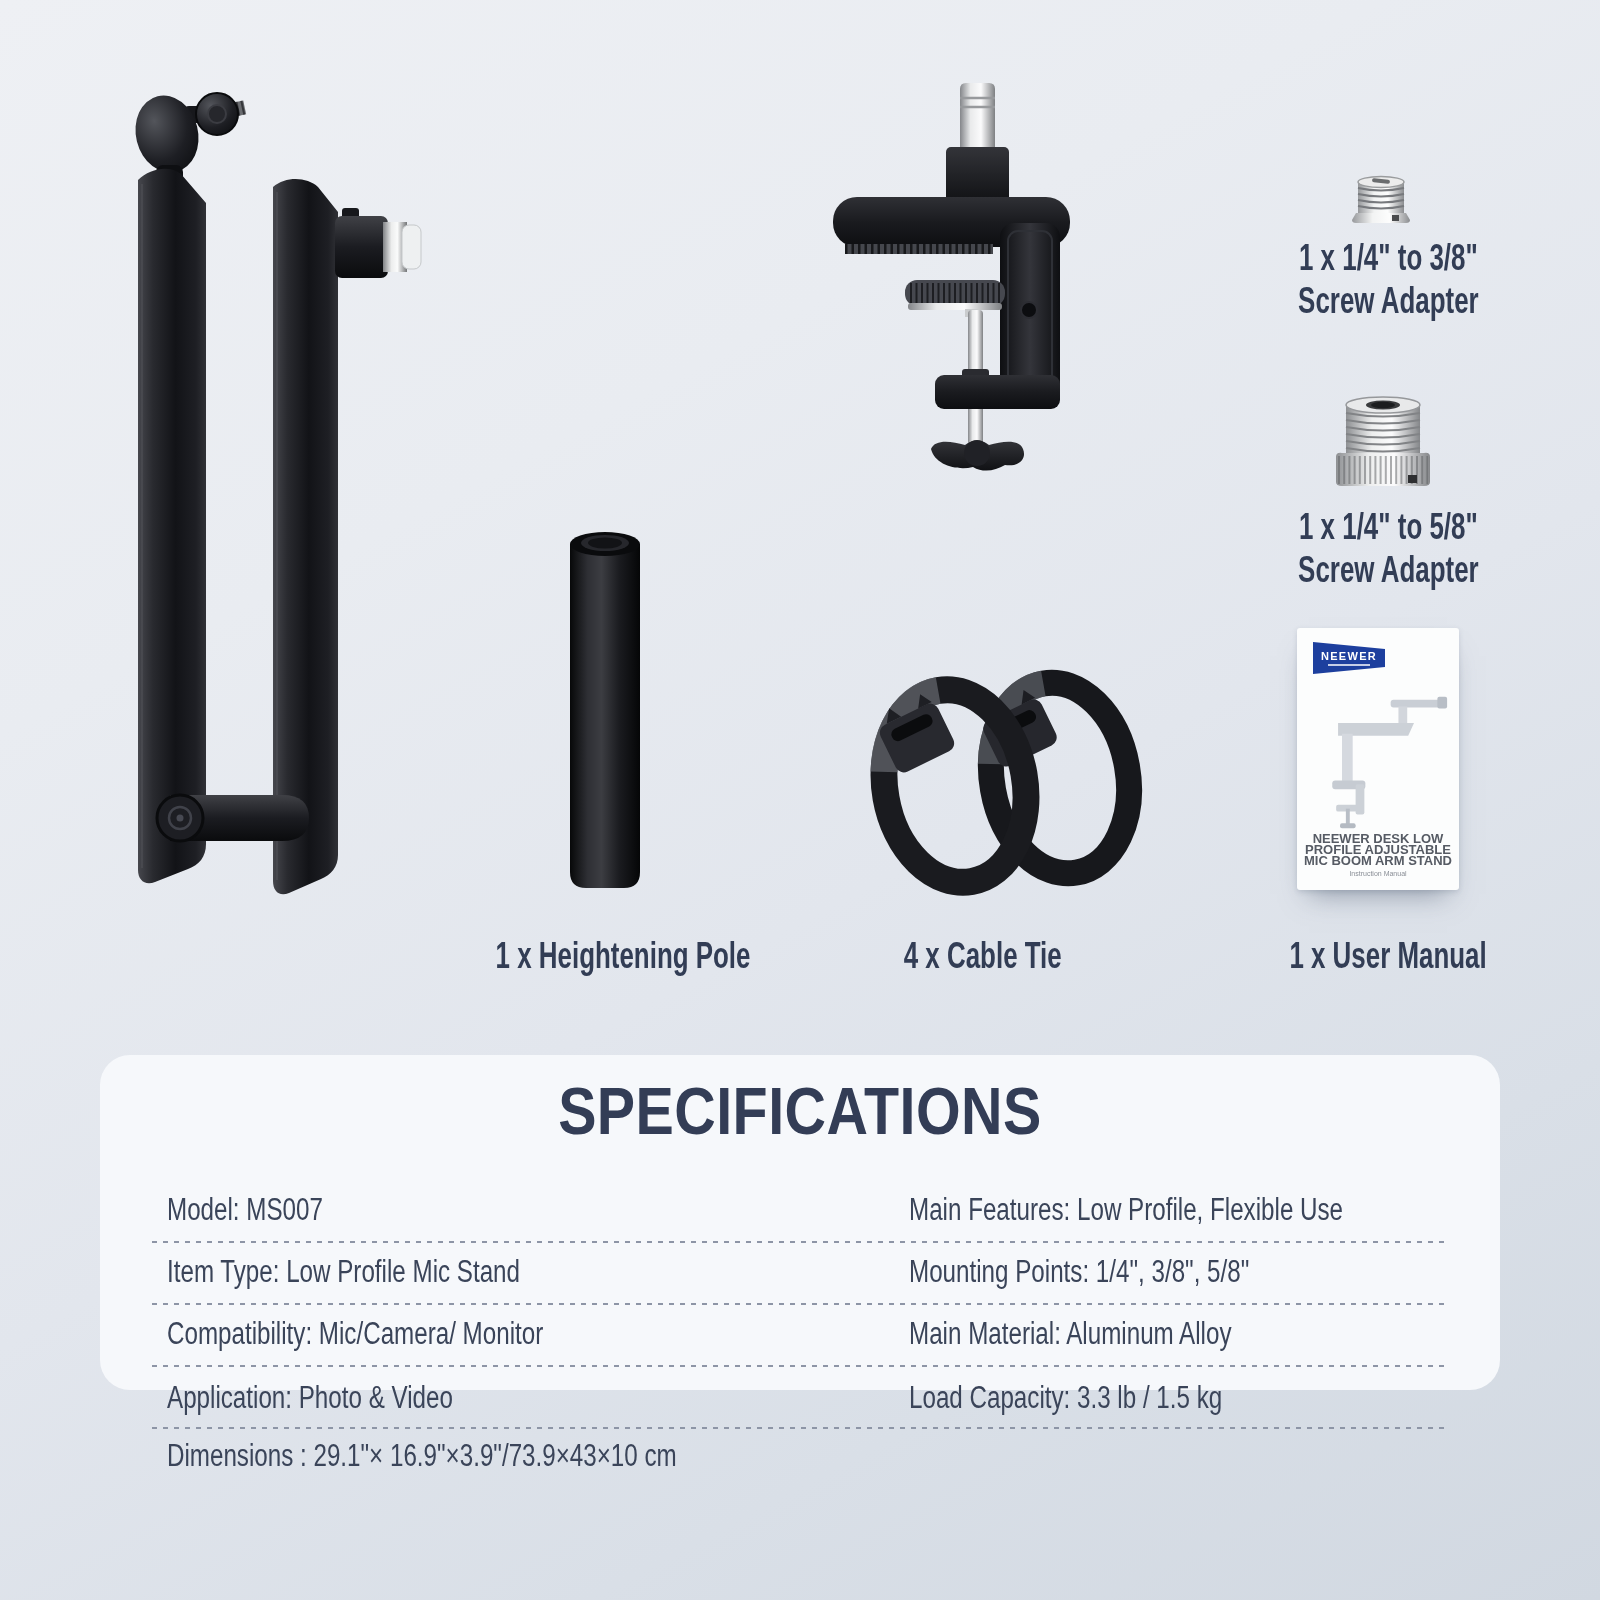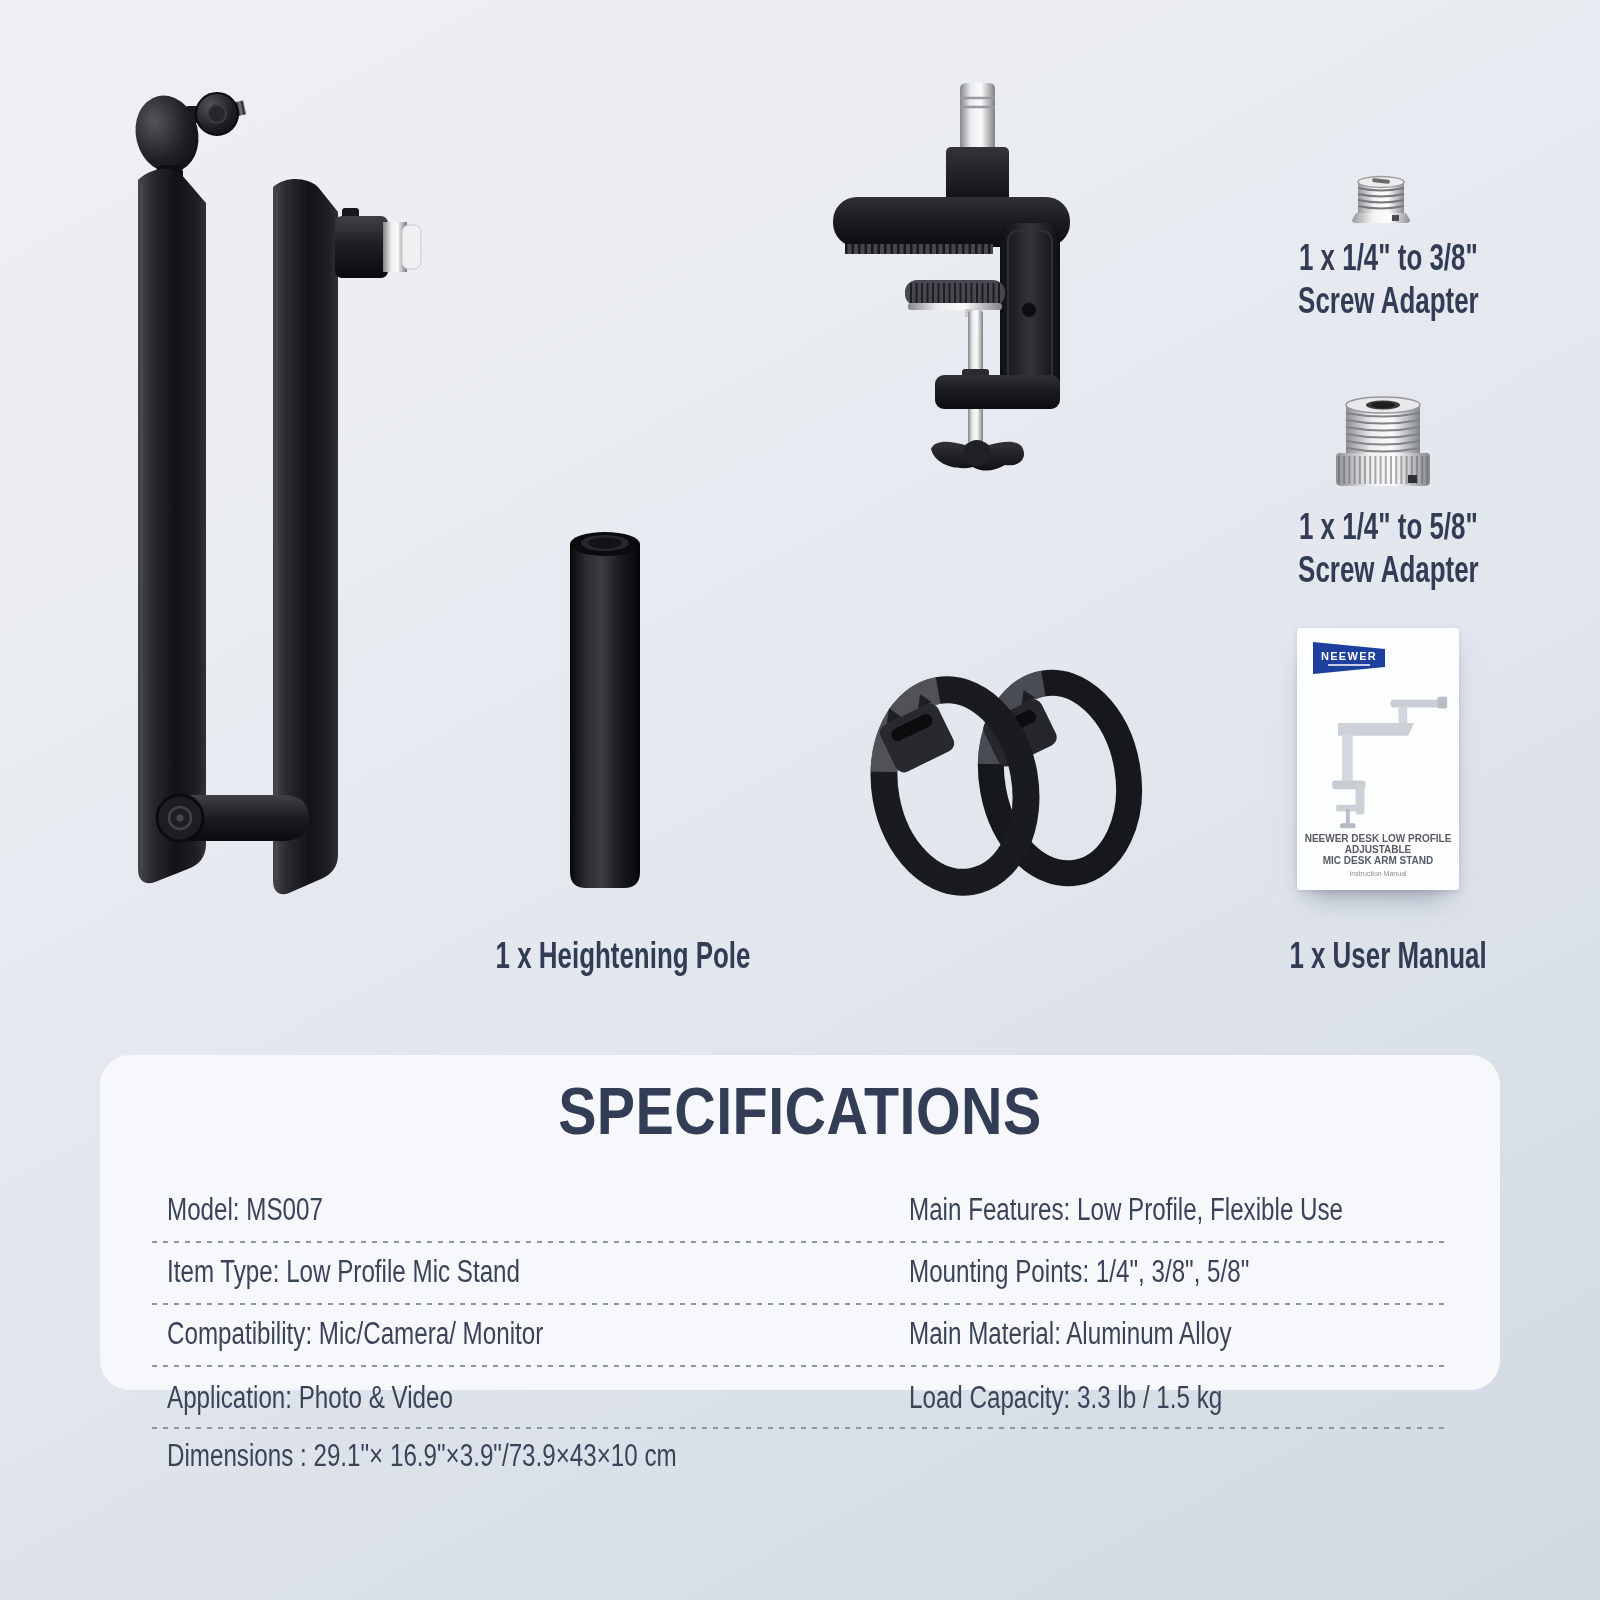--- a/index.html
+++ b/index.html
@@ -18,21 +18,21 @@
   .spec-sep { position:absolute; left:52px; width:1296px; height:2px;
     background-image:repeating-linear-gradient(to right,#8d95a6 0 5px,transparent 5px 11px); }
   .manual { position:absolute; left:1297px; top:628px; width:162px; height:262px; background:#fcfdfd; border-radius:3px;
     box-shadow:0 16px 26px -12px rgba(80,92,115,.55), 0 2px 5px rgba(120,130,150,.25); }
   .logo-flag { position:absolute; left:16px; top:14px; width:72px; height:32px; background:#1d3f9e;
     clip-path:polygon(0 0,100% 22%,100% 78%,0 100%);
     display:flex; flex-direction:column; align-items:center; justify-content:center; }
   .logo-text { color:#ffffff; font-weight:700; font-size:11px; letter-spacing:1.3px; line-height:11px; }
   .logo-line { width:42px; height:2px; background:rgba(255,255,255,.75); margin-top:2px; }
   .manual-text { position:absolute; left:6px; right:6px; bottom:12px; text-align:center; color:#565b64; }
-  .mt1 { font-size:10px; font-weight:700; line-height:11px; }
+  .mt1 { font-size:13px; font-weight:700; line-height:11px; }
   .mt3 { font-size:7px; color:#8a8f97; margin-top:3px; line-height:9px; }
 </style>
 </head>
 <body>
 
 <div class="canvas">
 
   <svg class="abs" style="left:110px;top:70px" width="340" height="840" viewBox="0 0 340 840">
     <defs>
       <linearGradient id="gArm" x1="0" y1="0" x2="1" y2="0">
@@ -228,27 +228,30 @@
       <path d="M34,42 L112,42 L106,55 L34,55 Z" fill="#ccd1d7"></path>
       <rect x="38" y="53" width="11" height="52" fill="#d5d9df"></rect>
       <rect x="28" y="101" width="34" height="9" rx="3" fill="#c6cbd2"></rect>
       <rect x="52" y="105" width="9" height="31" rx="2" fill="#ccd1d7"></rect>
       <rect x="32" y="126" width="28" height="7" rx="2" fill="#ccd1d7"></rect>
       <rect x="42" y="130" width="4" height="17" fill="#b8bec6"></rect>
       <rect x="36" y="145" width="16" height="5" rx="2" fill="#b4bac2"></rect>
     </svg>
     <div class="manual-text">
       <div class="mt1">NEEWER DESK LOW PROFILE ADJUSTABLE</div>
-      <div class="mt1">MIC DESK ARM STAND</div>
+      <div class="mt1">MIC BOOM ARM STAND</div>
       <div class="mt3">Instruction Manual</div>
     </div>
   </div>
 
   <div class="plabel" style="left:443px;top:934px;width:360px">
     <div class="scale">1 x Heightening Pole</div>
+  </div>
+  <div class="plabel" style="left:803px;top:934px;width:360px">
+    <div class="scale">4 x Cable Tie</div>
   </div>
   <div class="plabel" style="left:1208px;top:934px;width:360px">
     <div class="scale">1 x User Manual</div>
   </div>
   <div class="plabel" style="left:1208px;top:236px;width:360px">
     <div class="scale">
       <div>1 x 1/4" to 3/8"</div>
       <div>Screw Adapter</div>
     </div>
   </div>

